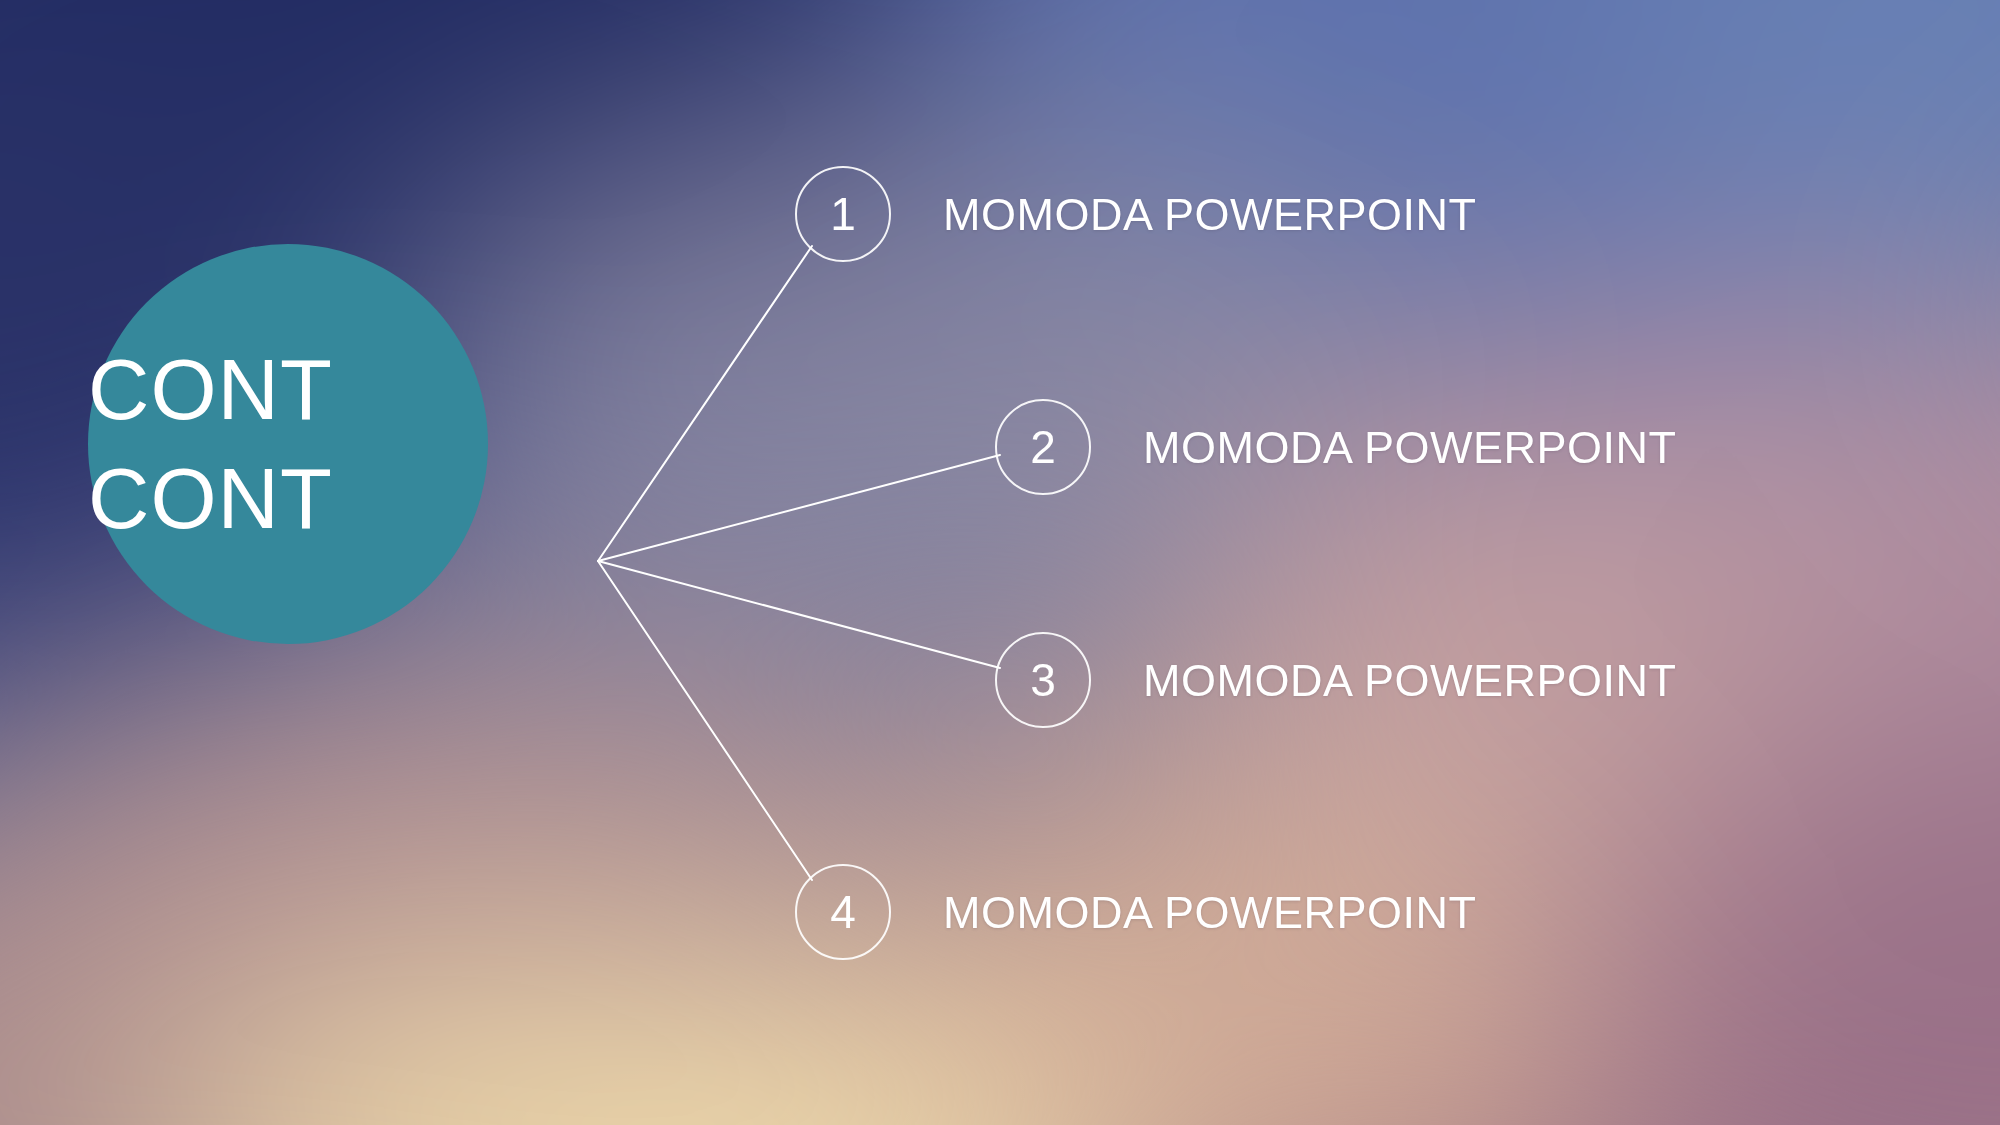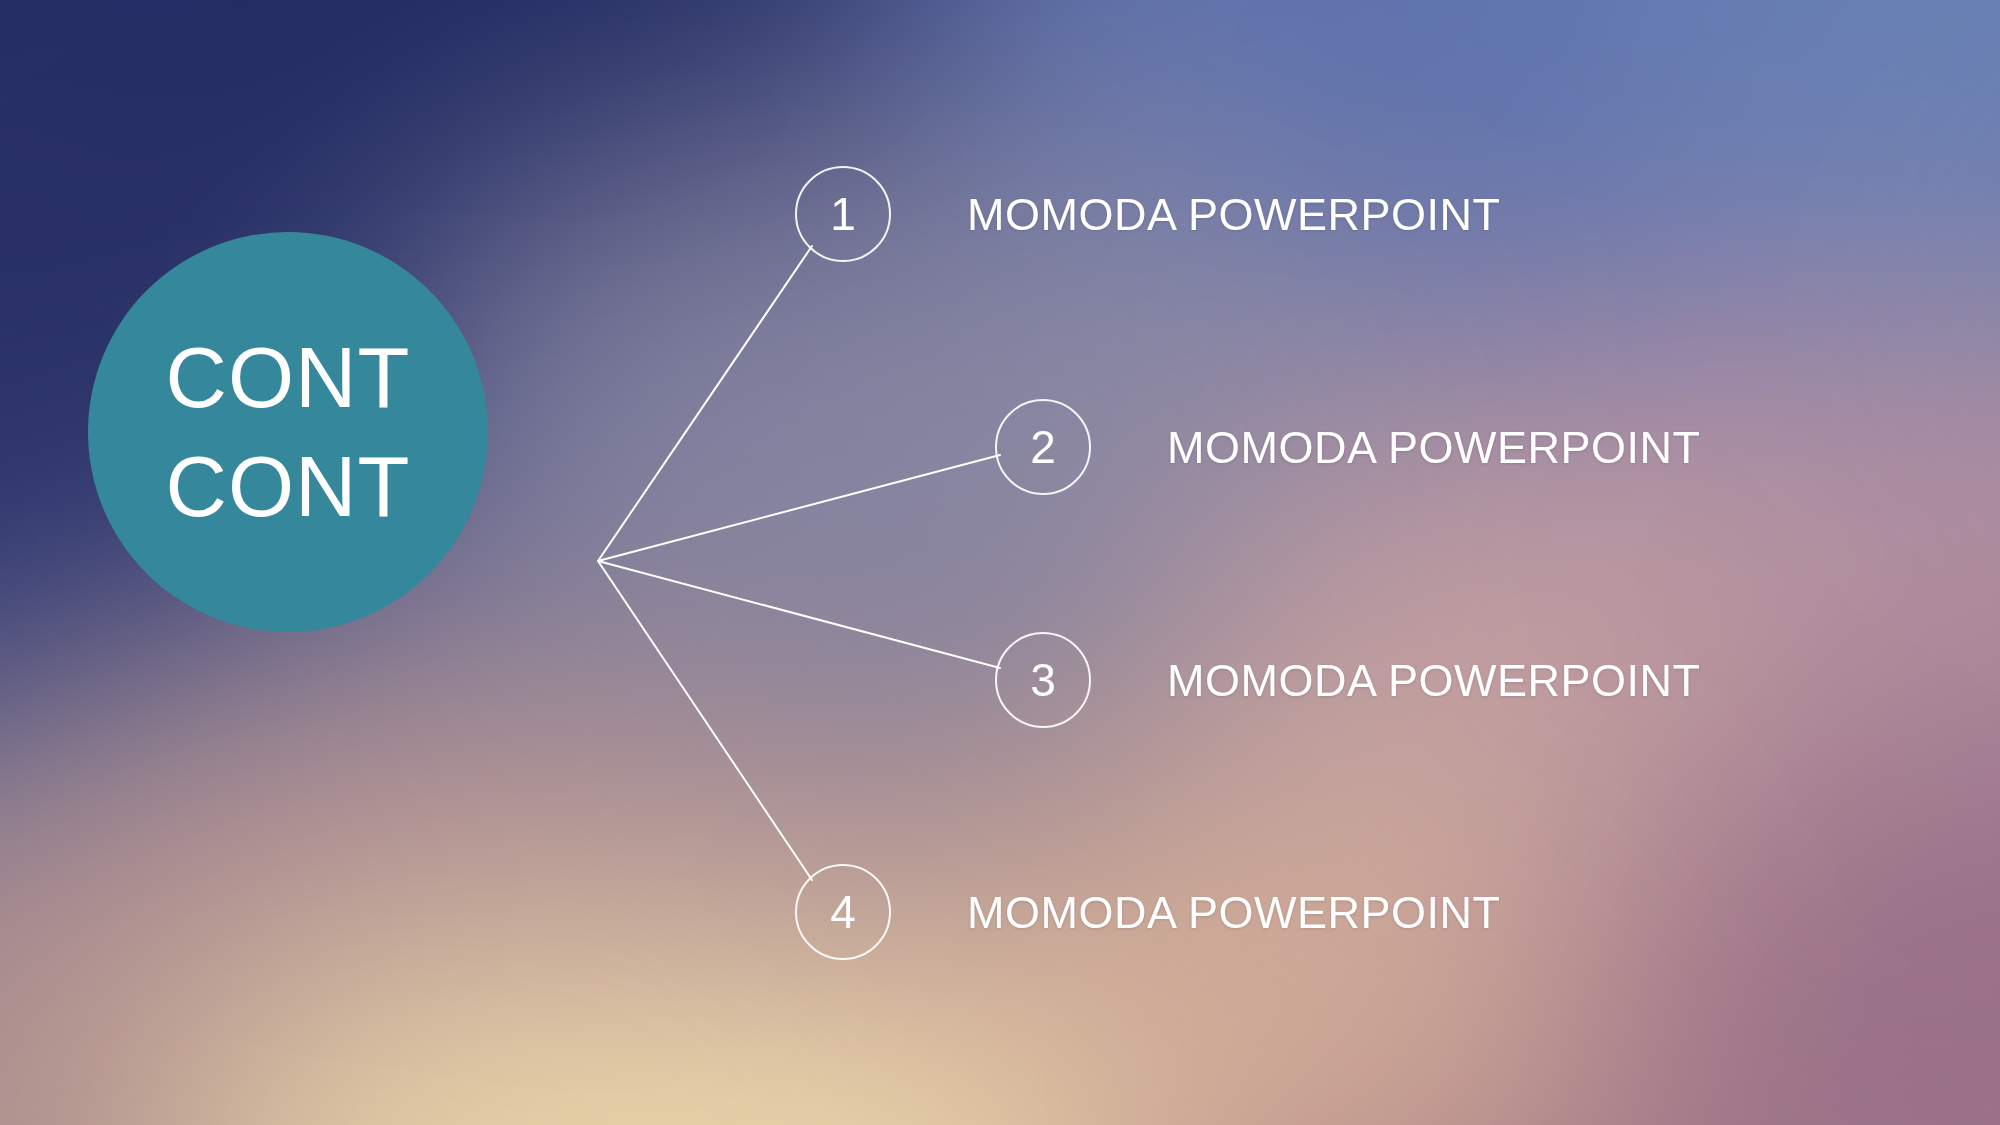--- a/index.html
+++ b/index.html
@@ -54,28 +54,28 @@
   .blob-rose2    { left:-10%; top:72%;   width:34%;  height:38%;  background:#ac8d8d; }
   .blob-gold     { left:14%;  top:78%;   width:38%;  height:34%;  background:#ebd5a8; opacity:.95; }
   .blob-gold2    { left:30%;  top:86%;   width:26%;  height:26%;  background:#f0dcac; opacity:.9; }
   .blob-peach    { left:46%;  top:66%;   width:30%;  height:34%;  background:#d9b39a; opacity:.75; }
   .blob-warm     { left:58%;  top:46%;   width:26%;  height:26%;  background:#caa79f; opacity:.7; }
 
   
   .contents-circle {
     position: absolute;
     left: 88px;
-    top: 232px;
+    top: 244px;
     width: 400px;
     height: 400px;
     border-radius: 50%;
     background: #35889b;
     display: flex;
     flex-direction: column;
-    align-items: center;
+    align-items: flex-start;
     justify-content: center;
   }
   .contents-line {
     color: #ffffff;
     font-size: 85px;
     line-height: 1.0;
     letter-spacing: 1px;
     font-weight: 400;
     text-align: center;
     white-space: pre;
@@ -111,21 +111,21 @@
     font-size: 46px;
     line-height: 1;
     font-weight: 400;
   }
   .item-label {
     color: #ffffff;
     font-size: 45px;
     line-height: 1;
     letter-spacing: 0.5px;
     white-space: nowrap;
-    margin-left: 76px;
+    margin-left: 52px;
     text-shadow: 0 1px 3px rgba(60,50,70,0.18);
   }
 
   #item-1 { left: 795px; top: 166px; }
   #item-2 { left: 995px; top: 399px; }
   #item-3 { left: 995px; top: 632px; }
   #item-4 { left: 795px; top: 864px; }
 </style>
 </head>
 <body>

